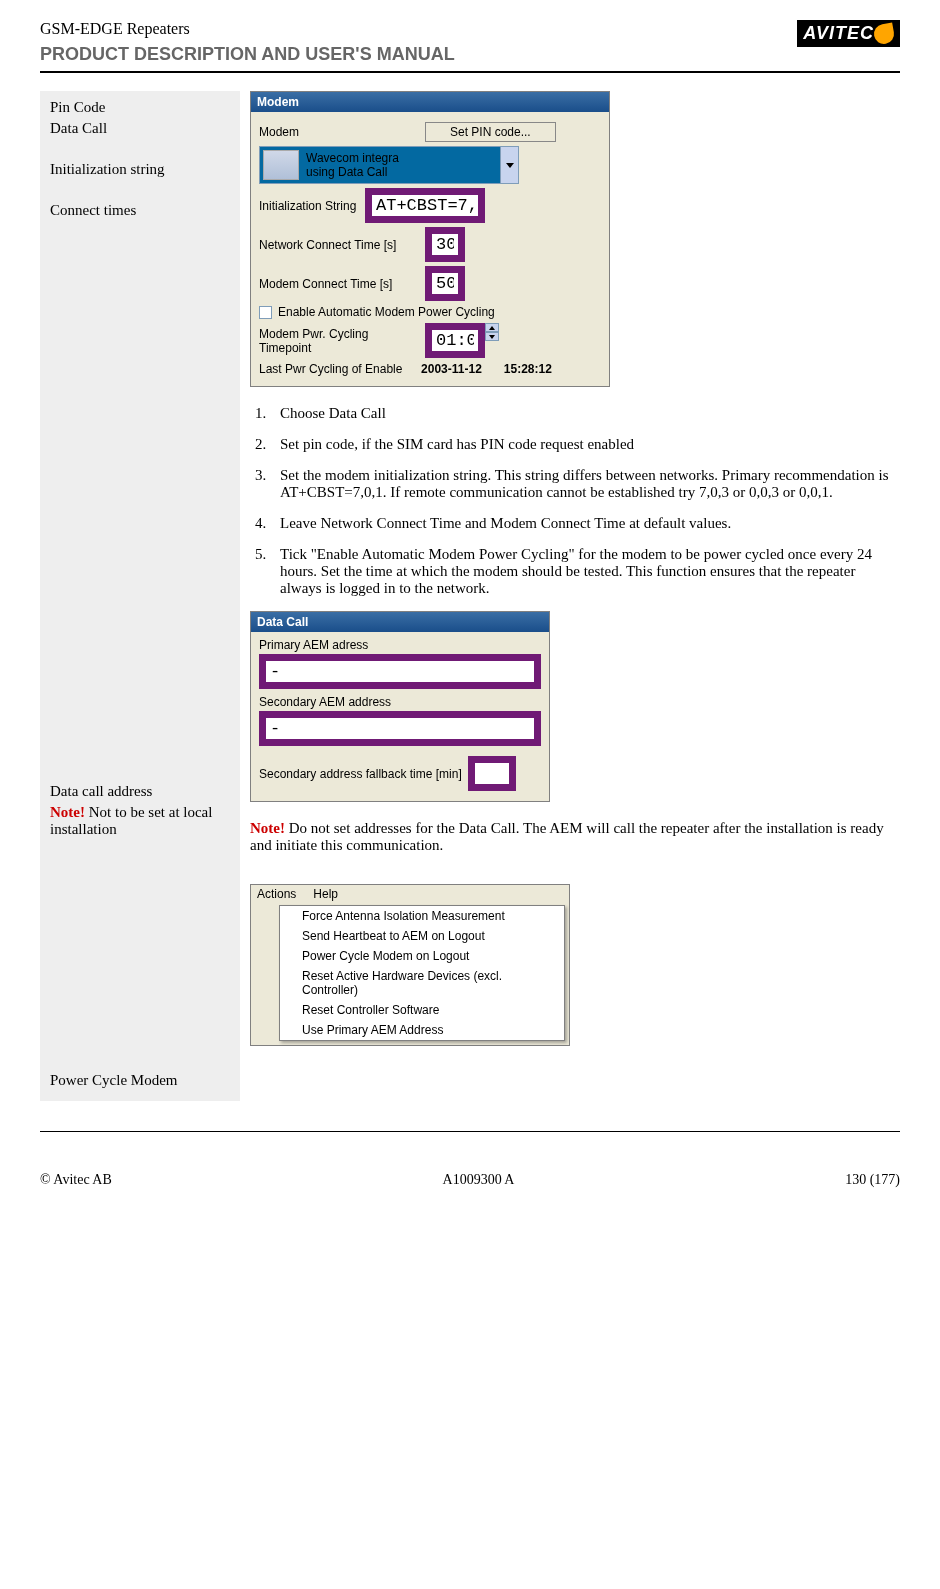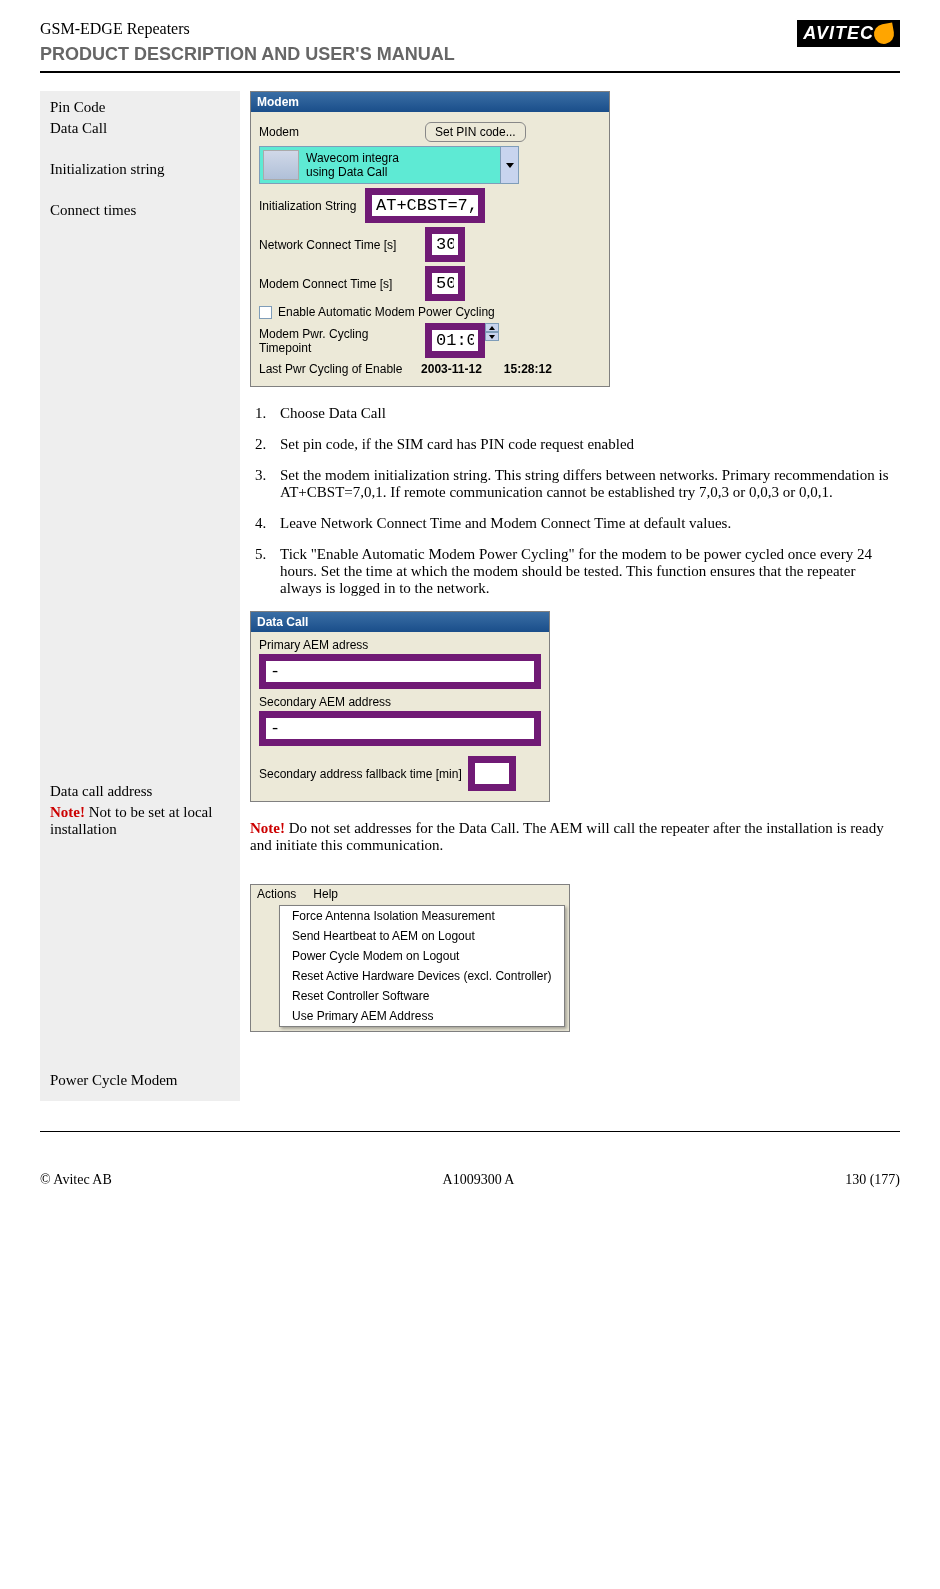--- a/index.html
+++ b/index.html
@@ -14,41 +14,41 @@
 .two-col { display: grid; grid-template-columns: 200px 1fr; gap: 0; }
 .left-col { background: #eee; padding: 8px 10px; font-size: 15px; }
 .left-col .item { margin-bottom: 4px; }
 .left-col .gap { height: 20px; }
 .right-col { padding: 0 0 0 10px; }
 .panel { border: 1px solid #808080; background: #ece9d8; margin-bottom: 18px; font-family: Tahoma, sans-serif; font-size: 12px; width: 360px; }
 .panel-title { background: linear-gradient(#3a6ea5,#1a4e8a); color: #fff; font-weight: bold; padding: 3px 6px; }
 .panel-body { padding: 6px 8px; }
 .prow { display: flex; align-items: center; gap: 6px; margin: 4px 0; }
 .label { flex: none; }
-.btn { background: #ece9d8; border: 1px solid #888; border-radius: 6px; padding: 2px 9px; font-family: Tahoma, sans-serif; font-size: 12px; }
+.btn { background: #ece9d8; border: 1px solid #888; border-radius: 0; padding: 2px 24px; font-family: Tahoma, sans-serif; font-size: 12px; }
 .input { background: #fff; border: 7px solid #701a75; padding: 1px 4px; font-family: Liberation Mono, monospace; font-size: 17px; }
-.dropdown { display: flex; align-items: center; background: #5eead4; border: 1px solid #7f9db9; width: 260px; }
+.dropdown { display: flex; align-items: center; background: #0369a1; border: 1px solid #7f9db9; width: 260px; }
 .dd-icon { width: 36px; height: 30px; border: 1px solid #aaa; margin: 3px; background: linear-gradient(#d0d8e8,#b0c0d8); position: relative; }
 .dd-text { flex: 1; padding: 2px 4px; line-height: 1.2; }
 .dd-arrow { width: 18px; align-self: stretch; background: #c8d4ee; border-left: 1px solid #7f9db9; display:flex; align-items:center; justify-content:center; }
 .chev { width:0; height:0; border-left:4px solid transparent; border-right:4px solid transparent; border-top:5px solid #000; }
 .checkbox { width: 13px; height: 13px; background: #fff; border: 1px solid #7f9db9; display:inline-block; }
 .spinner { display:flex; }
 .spin-btns { display:flex; flex-direction:column; }
 .spin-btn { width:14px; height:9px; background:#c8d4ee; border:1px solid #7f9db9; display:flex; align-items:center; justify-content:center; }
 .up-tri { width:0; height:0; border-left:3px solid transparent; border-right:3px solid transparent; border-bottom:4px solid #000; }
 .dn-tri { width:0; height:0; border-left:3px solid transparent; border-right:3px solid transparent; border-top:4px solid #000; }
 ol.steps { margin: 14px 0 14px 20px; }
 ol.steps li { margin-bottom: 14px; padding-left: 10px; }
 .note-red { color: #c00; font-weight: bold; }
 .menu-panel { width: 320px; border: 1px solid #808080; background: #ece9d8; font-family: Tahoma, sans-serif; font-size: 12px; margin-bottom: 10px; }
 .menu-bar { display:flex; gap: 17px; padding: 2px 6px; }
 .menu-bar span:first-child { font-weight: normal; }
 .dropdown-menu { background:#fff; border:1px solid #808080; margin: 2px 4px 4px 28px; box-shadow: 2px 2px 3px rgba(0,0,0,0.3); }
-.menu-item { padding: 3px 12px; }
+.menu-item { padding: 3px 22px; }
 .bold { font-weight: bold; }
 .footer { display:flex; justify-content: space-between; font-size: 14px; margin-top: 40px; }
 hr.footer-line { border:none; border-top:1.5px solid #000; margin-top:30px; }
 </style>
 </head>
 <body>
 
 <div class="header-row">
   <div>
     <div class="header-text">GSM-EDGE Repeaters</div>

